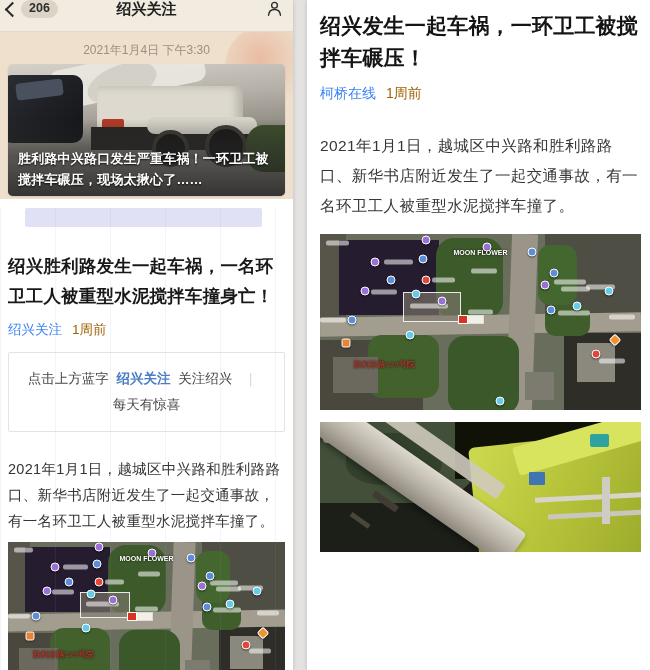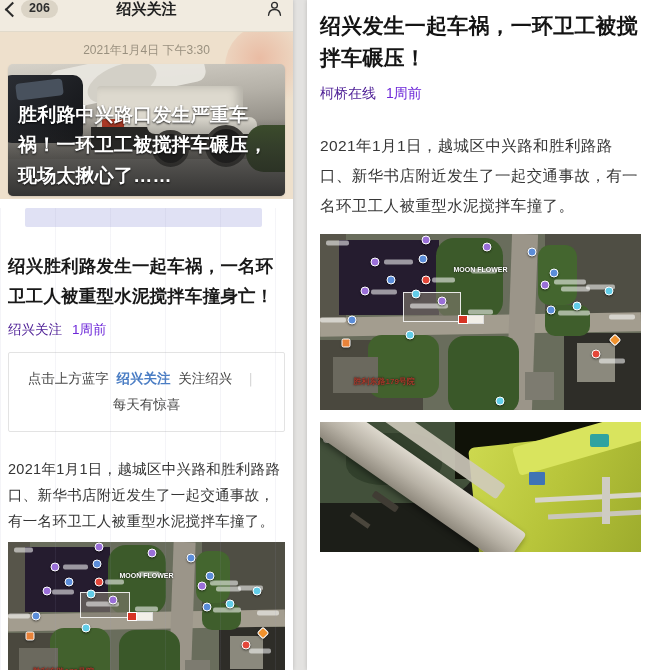--- a/index.html
+++ b/index.html
@@ -32,31 +32,31 @@
   .ph-carwin { left:3%; top:13%; width:17%; height:13%; background:#48515d; border-radius:4px; transform:rotate(-7deg); }
   .ph-body { left:32%; top:17%; width:53%; height:35%; background:#ddd9ce; border-radius:4px; box-shadow:inset -6px 0 10px rgba(0,0,0,.18); }
   .ph-chassis { left:30%; top:48%; width:59%; height:17%; background:#27262                                                                                    3; background:#272623; }
   .ph-tail { left:34%; top:42%; width:8%; height:7%; background:#b23a25; border-radius:2px; }
   .ph-fender { left:50%; top:40%; width:40%; height:13%; background:#d5d2c8; border-radius:8px; }
   .ph-wheel1 { left:52%; top:50%; width:37px; height:37px; background:#191817; border:4px solid #3c3a36; border-radius:50%; }
   .ph-wheel2 { left:71%; top:46%; width:42px; height:42px; background:#191817; border:4px solid #3c3a36; border-radius:50%; }
   .ph-hedge { left:86%; top:46%; width:16%; height:36%; background:#3d4f2c; border-radius:40% 0 0 40%; }
   .ph-road { left:0; top:72%; width:100%; height:28%; background:#8d8a84; }
   .cap-shade { position:absolute; left:0; right:0; bottom:0; height:58%; background:linear-gradient(180deg, rgba(40,40,40,0) 0%, rgba(40,40,40,.45) 38%, rgba(28,28,28,.78) 100%); }
-  .caption { position:absolute; left:10px; right:8px; bottom:5px; color:#fff; font-size:19px; font-weight:600; line-height:1.6; letter-spacing:.2px; text-shadow:0 1px 2px rgba(0,0,0,.85); }
+  .caption { position:absolute; left:10px; right:8px; bottom:5px; color:#fff; font-size:13px; font-weight:600; line-height:1.6; letter-spacing:.2px; text-shadow:0 1px 2px rgba(0,0,0,.85); }
 
   
   .article-area { position:relative; background:#fff; }
   .grid-overlay { position:absolute; left:0; right:0; top:0; bottom:0; pointer-events:none;
                   background:repeating-linear-gradient(90deg, rgba(150,150,185,.10) 0 1px, transparent 1px 55px); }
   .skeleton { margin:9px 0 0 25px; width:237px; height:19px; background:#e0e1f4; border-radius:2px; }
   .l-title { padding:0 8px; margin-top:25px; font-size:17.5px; font-weight:700; color:#181818; line-height:1.7; letter-spacing:.2px; }
   .byline { padding:0 8px; margin-top:9px; font-size:13.5px; display:flex; gap:10px; align-items:baseline; }
-  .author { color:#4c1d95; cursor:pointer; }
-  .time { color:#6d28d9; }
+  .author { color:#3b82f6; cursor:pointer; }
+  .time { color:#a16207; }
   .banner { margin:13px 8px 0; border:1px solid #e3e3e3; border-radius:2px; padding:13px 16px; text-align:center;
             font-size:13.5px; color:#474747; line-height:1.95; }
   .banner .blue { color:#4a7dc4; font-weight:600; margin:0 4px; cursor:pointer; }
   .banner .sep { color:#c9c9c9; margin:0 8px; }
   .para { padding:0 8px; margin-top:24px; font-size:14.5px; color:#353535; line-height:1.8; letter-spacing:.3px; }
 
   
   .map { position:relative; background:#696d5c; overflow:hidden; cursor:pointer; }
   .map.small { margin:8px 8px 0; height:151px; }
   .map.big { margin:14px 9px 0 13px; height:176px; }
@@ -77,21 +77,21 @@
   .m-bld2 { left:64%; top:78%; width:9%; height:16%; background:#7d7b70; }
   .m-bld3 { left:4%; top:70%; width:14%; height:20%; background:#6b695e; }
   .m-outlined { left:26%; top:33%; width:18%; height:17%; background:rgba(125,120,108,.65); border:1px solid rgba(255,255,255,.85); }
   .m-marker { left:43%; top:46%; width:26px; height:9px; display:flex; }
   .m-marker .red { width:10px; height:9px; background:#d63324; border:1px solid #fff; }
   .m-marker .wht { width:16px; height:9px; background:#f2efe8; border:1px solid #ddd; border-left:none; }
   .map-overlay { position:absolute; inset:0; }
   .pin { position:absolute; width:9px; height:9px; border-radius:50%; border:1.5px solid #fff; box-shadow:0 1px 2px rgba(0,0,0,.45); transform:translate(-50%,-50%); }
   .pin.square { border-radius:2px; }
   .pin.diamond { border-radius:2px; transform:translate(-50%,-50%) rotate(45deg); }
-  .m-label { position:absolute; transform:translate(-50%,-50%); white-space:nowrap; font-weight:700; text-shadow:0 0 2px rgba(0,0,0,.9);margin-top:17px; }
+  .m-label { position:absolute; transform:translate(-50%,-50%); white-space:nowrap; font-weight:700; text-shadow:0 0 2px rgba(0,0,0,.9); }
   .smudge { position:absolute; height:5px; background:rgba(255,255,255,.55); border-radius:2px; transform:translate(0,-50%); filter:blur(.4px); }
 
   
   .r-title { padding:10px 10px 0 13px; font-size:21px; font-weight:700; color:#141414; line-height:1.5; letter-spacing:.2px; }
   .r-byline { padding:0 13px; margin-top:12px; font-size:14px; display:flex; gap:10px; align-items:baseline; }
   .r-para1 { padding:0 10px 0 13px; margin-top:28px; font-size:15.5px; color:#373737; line-height:1.92; letter-spacing:.4px; }
   .r-para2 { padding:0 10px 0 13px; margin-top:10px; font-size:15.5px; color:#373737; line-height:2.25; letter-spacing:.4px; }
   
   .truck { position:relative; margin:12px 9px 0 13px; height:130px; background:#1c1e18; overflow:hidden; cursor:pointer; }
   .t { position:absolute; }

